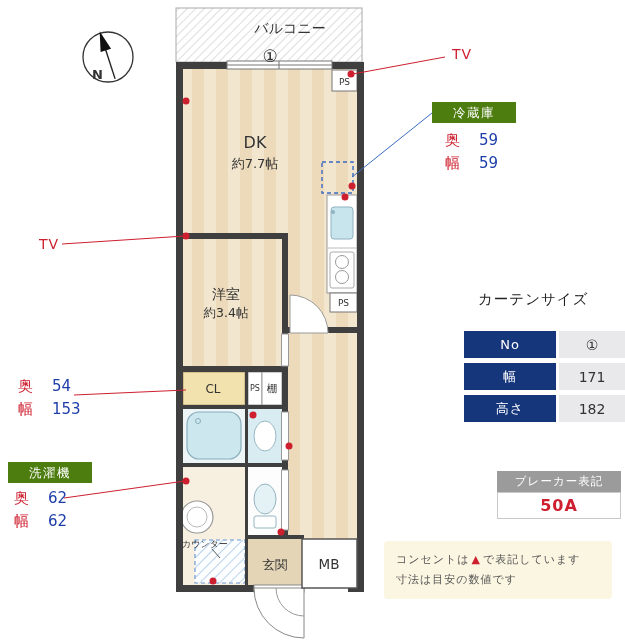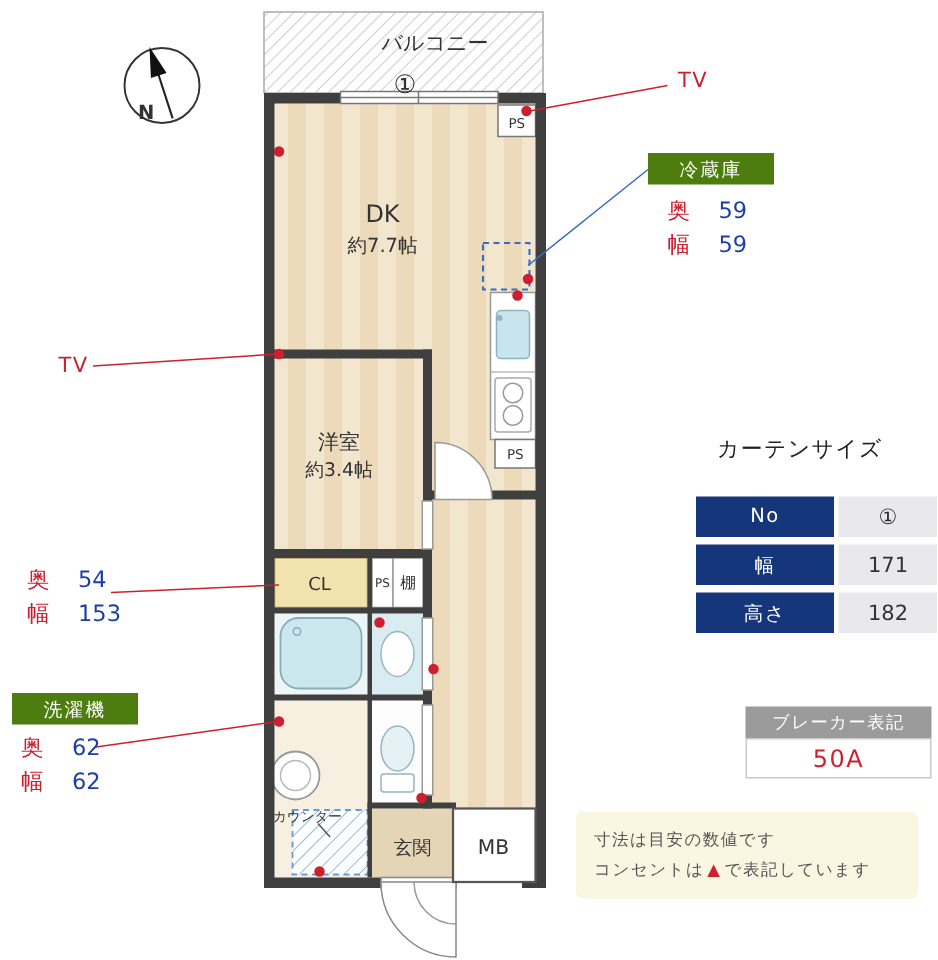--- a/index.html
+++ b/index.html
@@ -18,21 +18,21 @@
   .curtain-table{position:absolute}
   .ct-row{display:flex;margin-bottom:5px}
   .ct-label{width:92px;height:27px;background:#16367c;color:#fff;font-size:13px;display:flex;
             align-items:center;justify-content:center;letter-spacing:1px}
   .ct-value{width:66px;height:27px;background:#e9e9ec;color:#333;font-size:14px;display:flex;
             align-items:center;justify-content:center;margin-left:3px}
   .breaker{position:absolute;width:124px}
   .breaker-head{background:#9b9b9b;color:#fff;font-size:11.5px;text-align:center;padding:3px 0;
                 letter-spacing:1px}
   .breaker-val{background:#fff;border:1px solid #c9c9c9;color:#ce1f2f;font-size:16px;
-               font-weight:400;text-align:center;padding:3px 0;letter-spacing:1px}
+               font-weight:700;text-align:center;padding:3px 0;letter-spacing:1px}
   .note{position:absolute;left:384px;top:541px;width:228px;background:#fbf6e2;border-radius:4px;
         padding:9px 12px;font-size:11px;color:#555;letter-spacing:1px;line-height:1.8;
         box-sizing:border-box}
   .note .marker{color:#ce1f2f;margin:0 2px}
 </style>
 </head>
 <body>
 
 <div id="canvas">
 
@@ -199,22 +199,22 @@
       <div class="ct-value">182</div>
     </div>
   </div>
 
   <div class="breaker" style="left:497px;top:471px">
     <div class="breaker-head">ブレーカー表記</div>
     <div class="breaker-val">50A</div>
   </div>
 
   <div class="note">
+    <div><span>コンセントは</span><span class="marker">▲</span><span>で表記しています</span></div>
     <div>寸法は目安の数値です</div>
-    <div><span>コンセントは</span><span class="marker">▲</span><span>で表記しています</span></div>
   </div>
 
   <div class="tv-label" style="left:39px;top:236px">TV</div>
 
   <div class="dims" style="left:18px;top:377px">
     <div class="dim-row">
       <span class="dim-label">奥</span>
       <span class="dim-value">54</span>
     </div>
     <div class="dim-row">

